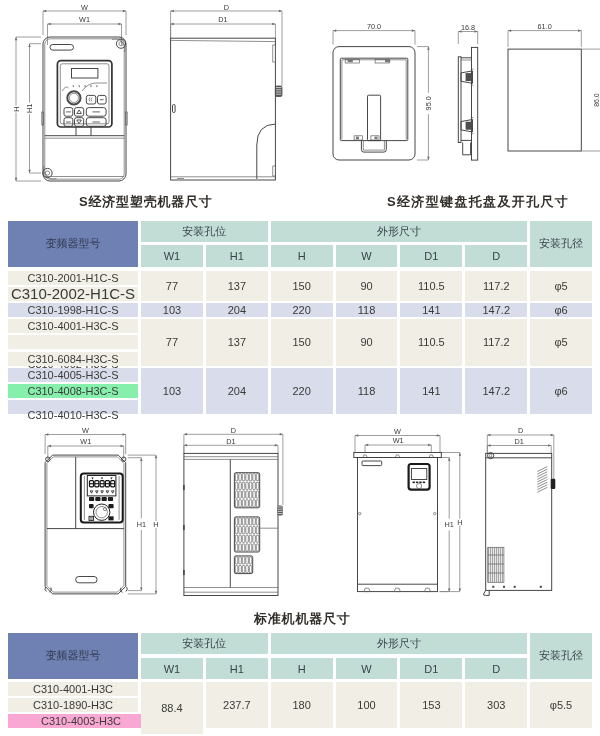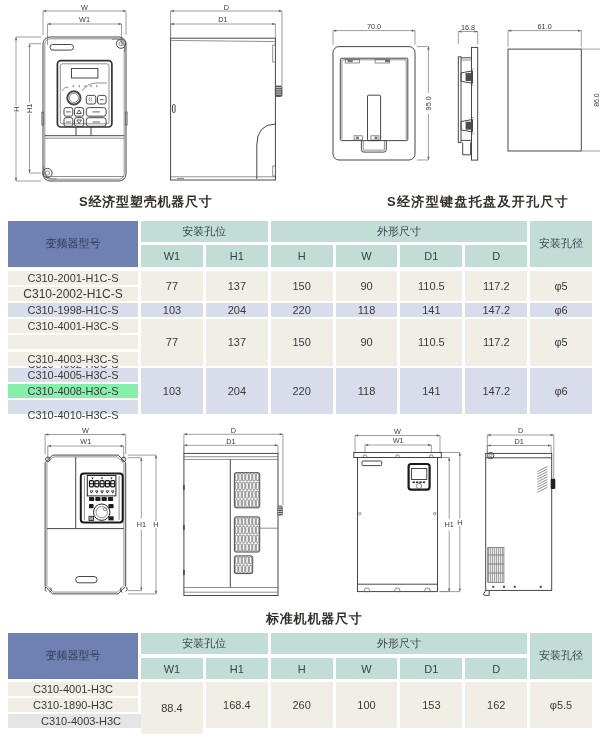--- a/index.html
+++ b/index.html
@@ -200,21 +200,21 @@
 <div class="c" style="left:400.4px;top:245.0px;width:61.9px;height:21.5px;background:#c2ddd5;">
     <span style="font-size:11px;color:#37424d;">D1</span>
   </div>
 <div class="c" style="left:465.3px;top:245.0px;width:61.9px;height:21.5px;background:#c2ddd5;">
     <span style="font-size:11px;color:#37424d;">D</span>
   </div>
 <div class="c" style="left:8.0px;top:270.5px;width:130.0px;height:14.2px;background:#f0eee5;">
     <span style="font-size:11px;color:#3a3a38;">C310-2001-H1C-S</span>
   </div>
 <div class="c" style="left:8.0px;top:286.7px;width:130.0px;height:14.2px;background:#f0eee5;">
-    <span style="font-size:12px;color:#3a3a38;text-align:right;">C310-2002-H1C-S</span>
+    <span style="font-size:15px;color:#3a3a38;text-align:right;">C310-2002-H1C-S</span>
   </div>
 <div class="c" style="left:141.0px;top:270.5px;width:61.9px;height:30.4px;background:#f0eee5;">
     <span style="font-size:11px;color:#3a3a38;">77</span>
   </div>
 <div class="c" style="left:205.9px;top:270.5px;width:61.9px;height:30.4px;background:#f0eee5;">
     <span style="font-size:11px;color:#3a3a38;">137</span>
   </div>
 <div class="c" style="left:270.7px;top:270.5px;width:61.9px;height:30.4px;background:#f0eee5;">
     <span style="font-size:11px;color:#3a3a38;">150</span>
   </div>
@@ -254,21 +254,21 @@
 <div class="c" style="left:530.1px;top:302.9px;width:61.9px;height:14.2px;background:#d9dcea;">
     <span style="font-size:11px;color:#3a3a38;">φ6</span>
   </div>
 <div class="c" style="left:8.0px;top:319.1px;width:130.0px;height:14.2px;background:#f0eee5;">
     <span style="font-size:11px;color:#3a3a38;">C310-4001-H3C-S</span>
   </div>
 <div class="c" style="left:8.0px;top:335.3px;width:130.0px;height:14.2px;background:#f0eee5;">
     <span style="font-size:11px;color:#3a3a38;margin-top:44px;">C310-4002-H3C-S</span>
   </div>
 <div class="c" style="left:8.0px;top:351.5px;width:130.0px;height:14.2px;background:#f0eee5;">
-    <span style="font-size:11px;color:#3a3a38;">C310-4003-H3C-S</span>
+    <span style="font-size:11px;color:#3a3a38;">C310-6084-H3C-S</span>
   </div>
 <div class="c" style="left:141.0px;top:319.1px;width:61.9px;height:46.6px;background:#f0eee5;">
     <span style="font-size:11px;color:#3a3a38;">77</span>
   </div>
 <div class="c" style="left:205.9px;top:319.1px;width:61.9px;height:46.6px;background:#f0eee5;">
     <span style="font-size:11px;color:#3a3a38;">137</span>
   </div>
 <div class="c" style="left:270.7px;top:319.1px;width:61.9px;height:46.6px;background:#f0eee5;">
     <span style="font-size:11px;color:#3a3a38;">150</span>
   </div>
@@ -477,21 +477,21 @@
     <line x1="103.0" y1="81.2" x2="107.4" y2="81.2" stroke="#fff" stroke-width="0.7"></line>
     <line x1="103.0" y1="83.4" x2="107.4" y2="83.4" stroke="#fff" stroke-width="0.7"></line>
     <line x1="103.0" y1="85.6" x2="107.4" y2="85.6" stroke="#fff" stroke-width="0.7"></line>
     <line x1="85" y1="100.2" x2="103.0" y2="100.2" class="lt"></line>
     <line x1="8.9" y1="159.5" x2="103.0" y2="159.5" class="lt"></line>
     <line x1="8.9" y1="164.2" x2="103.0" y2="164.2" class="lt"></line>
     <rect x="8.1" y="57" width="1.6" height="5" fill="#444"></rect>
     <rect x="8.1" y="97" width="1.6" height="5" fill="#444"></rect>
     <rect x="8.1" y="142" width="1.6" height="5" fill="#444"></rect>
   </svg>
-<div class="cap" style="left:266px;top:610px">标准机机器尺寸</div>
+<div class="cap" style="left:254px;top:610px">标准机机器尺寸</div>
 <svg class="d" style="left:290px;top:428px" width="180" height="190" viewBox="0 0 180 190">
     <line x1="65" y1="7.5" x2="150" y2="7.5" class="dl"></line>
     <path d="M65 7.5 l3.2 -1.2 v2.5 z" fill="#6d6d6d"></path>
     <path d="M150 7.5 l-3.2 -1.2 v2.5 z" fill="#6d6d6d"></path>
     <line x1="65" y1="7.5" x2="65" y2="24.5" class="dl"></line>
     <line x1="150" y1="7.5" x2="150" y2="24.5" class="dl"></line>
     <text x="107.5" y="5.7" class="dt" font-size="7.3" text-anchor="middle">W</text>
     <line x1="75" y1="17" x2="141.3" y2="17" class="dl"></line>
     <path d="M75 17 l3.2 -1.2 v2.5 z" fill="#6d6d6d"></path>
     <path d="M141.3 17 l-3.2 -1.2 v2.5 z" fill="#6d6d6d"></path>
@@ -606,35 +606,35 @@
   </div>
 <div class="c" style="left:465.3px;top:658.0px;width:61.9px;height:21.0px;background:#c2ddd5;">
     <span style="font-size:11px;color:#37424d;">D</span>
   </div>
 <div class="c" style="left:8.0px;top:681.5px;width:130.0px;height:14.0px;background:#f0eee5;">
     <span style="font-size:11px;color:#3a3a38;">C310-4001-H3C</span>
   </div>
 <div class="c" style="left:8.0px;top:697.5px;width:130.0px;height:14.0px;background:#f0eee5;">
     <span style="font-size:11px;color:#3a3a38;">C310-1890-H3C</span>
   </div>
-<div class="c" style="left:8.0px;top:713.5px;width:146px;height:14.0px;background:#e5e5e5;">
+<div class="c" style="left:8.0px;top:713.5px;width:146px;height:14.0px;background:#f9a8d4;">
     <span style="font-size:11px;color:#3a3a38;">C310-4003-H3C</span>
   </div>
 <div class="c" style="left:141.0px;top:681.5px;width:61.9px;height:52px;background:#f0eee5;">
     <span style="font-size:11px;color:#3a3a38;">88.4</span>
   </div>
 <div class="c" style="left:205.9px;top:681.5px;width:61.9px;height:46.0px;background:#f0eee5;">
-    <span style="font-size:11px;color:#3a3a38;">168.4</span>
+    <span style="font-size:11px;color:#3a3a38;">237.7</span>
   </div>
 <div class="c" style="left:270.7px;top:681.5px;width:61.9px;height:46.0px;background:#f0eee5;">
-    <span style="font-size:11px;color:#3a3a38;">260</span>
+    <span style="font-size:11px;color:#3a3a38;">180</span>
   </div>
 <div class="c" style="left:335.6px;top:681.5px;width:61.9px;height:46.0px;background:#f0eee5;">
     <span style="font-size:11px;color:#3a3a38;">100</span>
   </div>
 <div class="c" style="left:400.4px;top:681.5px;width:61.9px;height:46.0px;background:#f0eee5;">
     <span style="font-size:11px;color:#3a3a38;">153</span>
   </div>
 <div class="c" style="left:465.3px;top:681.5px;width:61.9px;height:46.0px;background:#f0eee5;">
-    <span style="font-size:11px;color:#3a3a38;">162</span>
+    <span style="font-size:11px;color:#3a3a38;">303</span>
   </div>
 <div class="c" style="left:530.1px;top:681.5px;width:61.9px;height:46.0px;background:#f0eee5;">
     <span style="font-size:11px;color:#3a3a38;">φ5.5</span>
   </div>
 </body></html>

